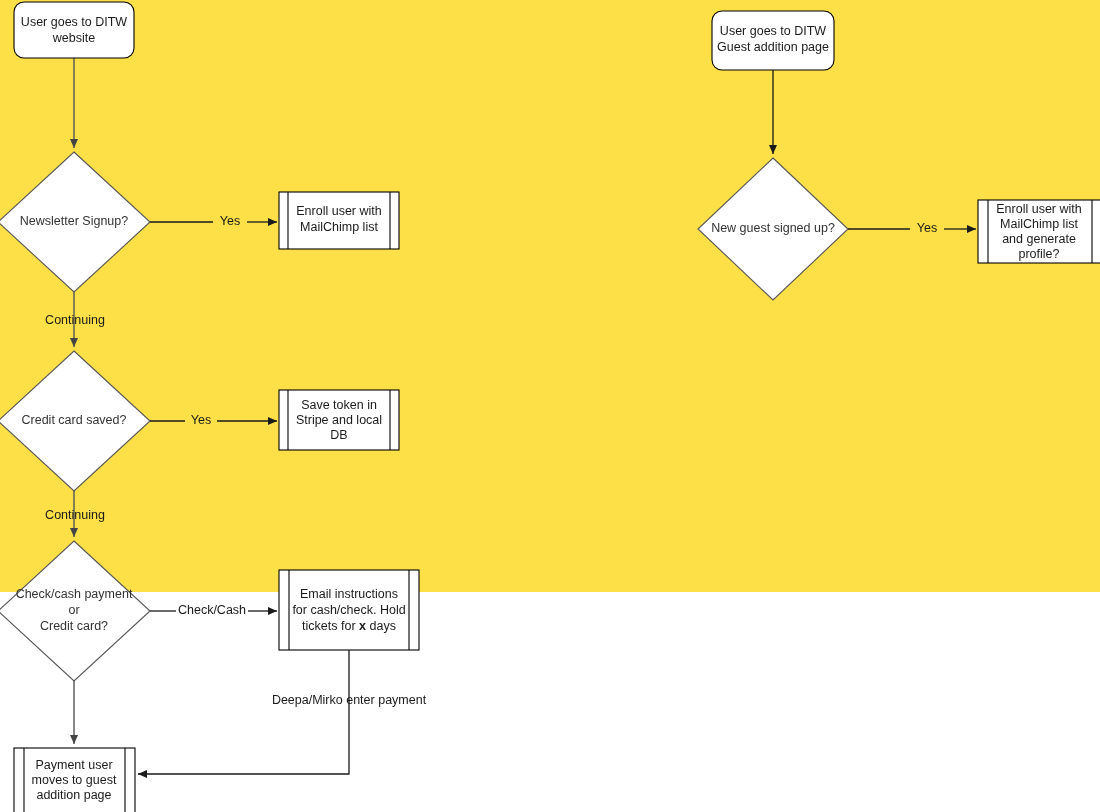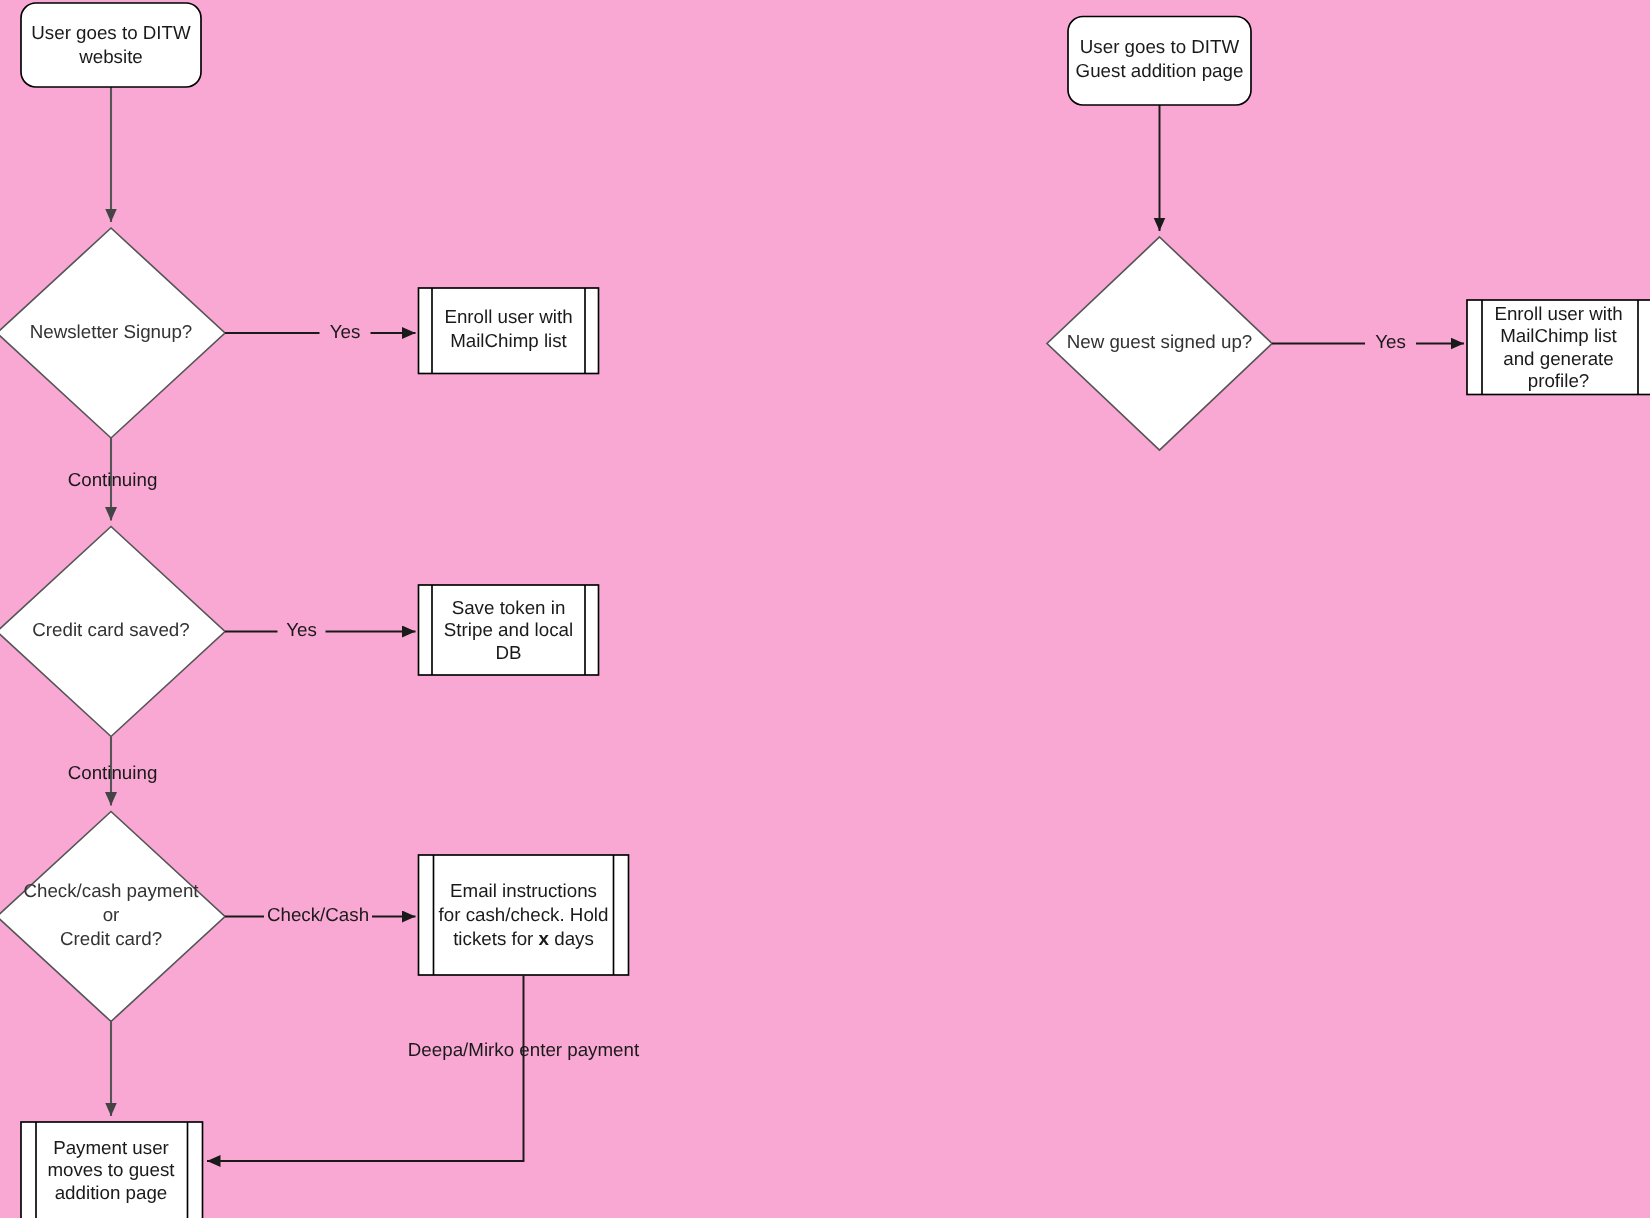--- a/index.html
+++ b/index.html
@@ -9,22 +9,22 @@
   }
   body {
     width: 1100px;
     height: 812px;
     overflow: hidden;
     font-family: "Liberation Sans", sans-serif;
   }
   #canvas {
     position: relative;
     width: 1100px;
-    height: 812px;
-    background: #f9a8d4;
+    height: 592px;
+    background: #fde047;
   }
   svg#flow {
     position: absolute;
     top: 0;
     left: 0;
     width: 1100px;
     height: 812px;
   }
   .shape-stroke {
     fill: #ffffff;

